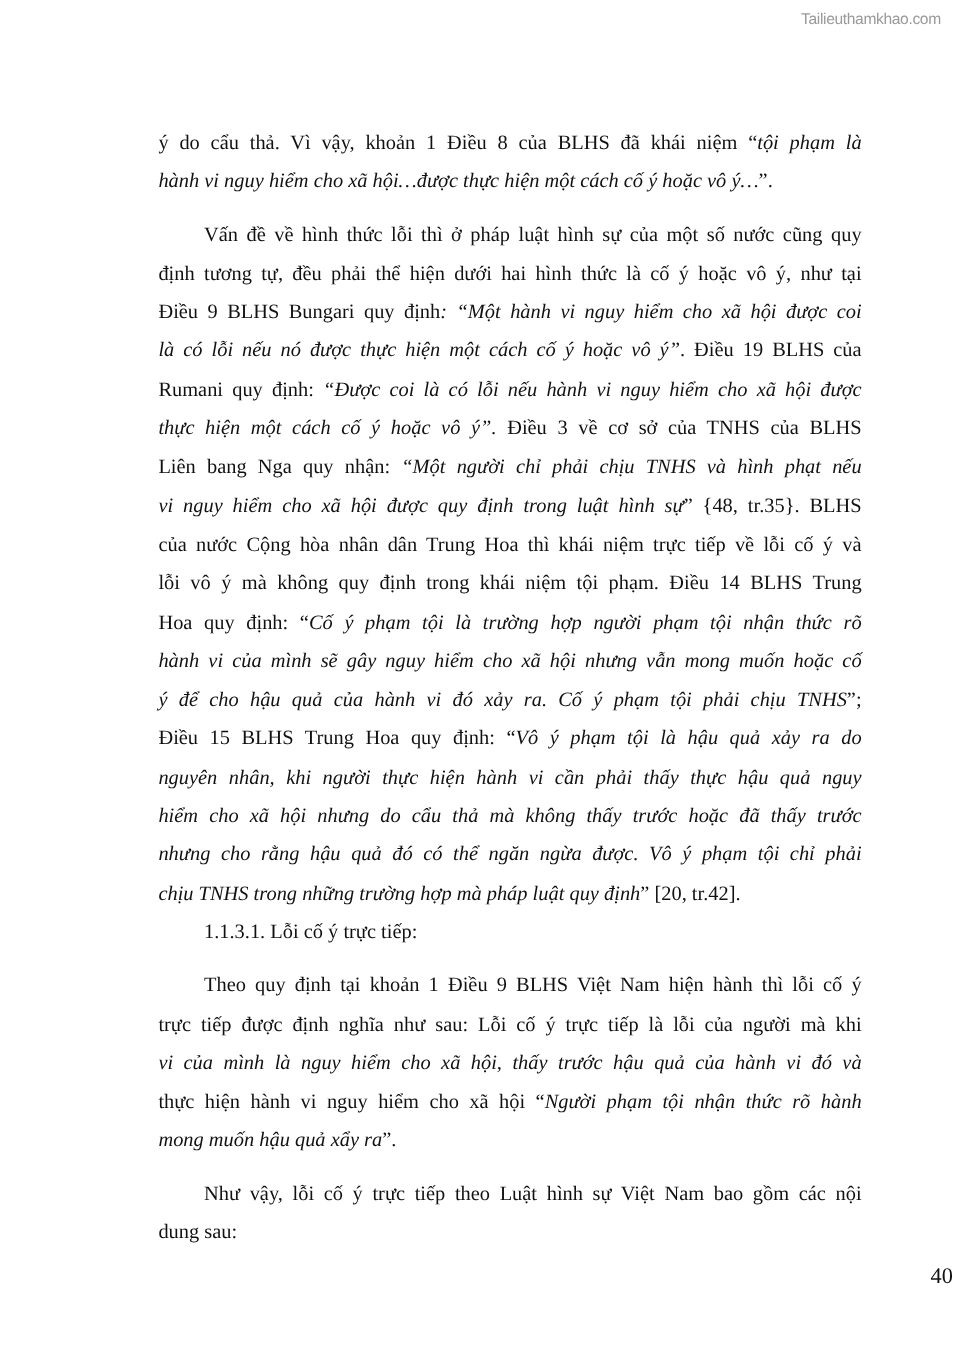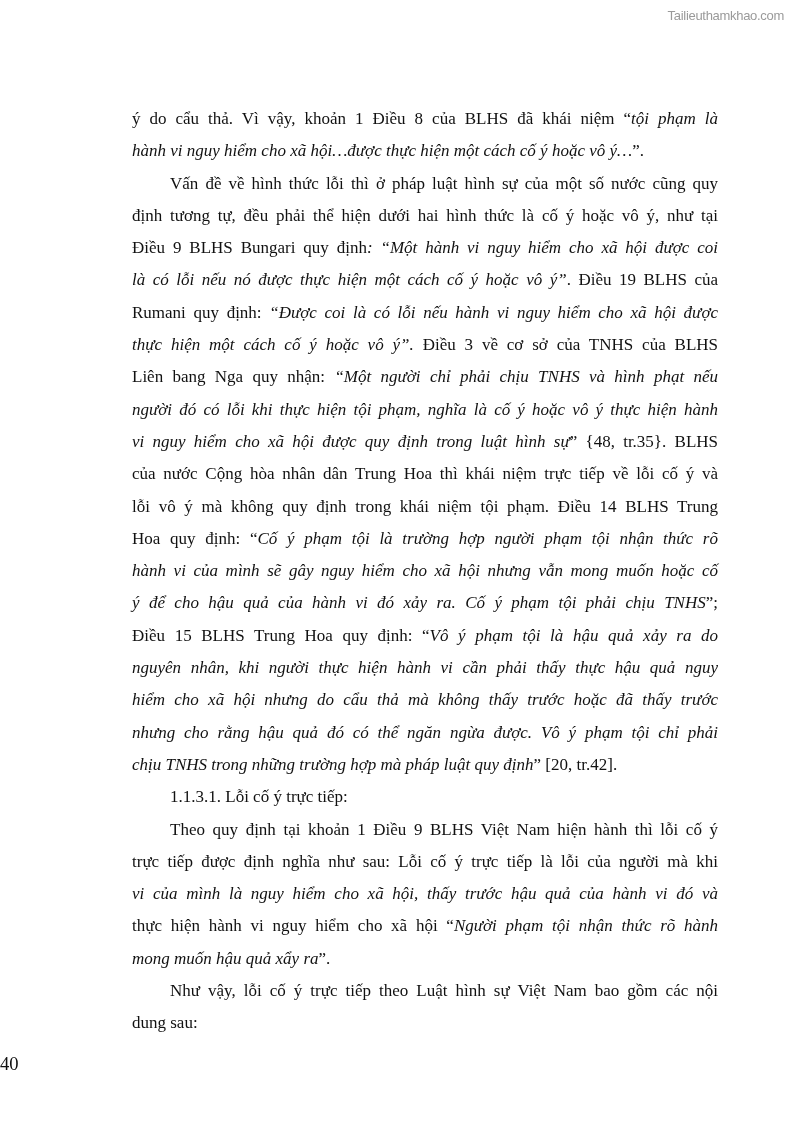--- a/index.html
+++ b/index.html
@@ -11,45 +11,44 @@
   }
   .page {
     position: absolute; left: 132px; top: 103px; width: 586px;
     font-family: "Liberation Serif", serif; font-size: 17px; color: #111;
   }
   .line {
     height: 32.3px; line-height: 32.3px; white-space: nowrap;
     text-align: justify; text-align-last: justify;
   }
   .line.last { text-align-last: left; }
-  .line.indent { padding-left: 38px; }
+  .line.indent { padding-left: 38px; margin-top: 12px; }
   .line.heading { padding-left: 38px; text-align-last: left; }
   .line.heading b { font-weight: normal; }
   i { font-style: italic; }
   .page-number {
-    position: absolute; left: 0; width: 794px; top: 1053px; text-align: left;
+    position: absolute; left: 0; width: 794px; top: 1053px; text-align: right;
     font-family: "Liberation Serif", serif; font-size: 18.6px; color: #111;
   }
 </style>
 </head>
 <body>
 
 <div class="watermark">Tailieuthamkhao.com</div>
 
 <div class="page" id="page">
     <div class="line "><span>ý do cẩu thả. Vì vậy, khoản 1 Điều 8 của BLHS đã khái niệm “</span><i>tội phạm là</i></div>
     <div class="line last"><i>hành vi nguy hiểm cho xã hội…được thực hiện một cách cố ý hoặc vô ý…</i><span>”.</span></div>
     <div class="line indent"><span>Vấn đề về hình thức lỗi thì ở pháp luật hình sự của một số nước cũng quy</span></div>
     <div class="line "><span>định tương tự, đều phải thể hiện dưới hai hình thức là cố ý hoặc vô ý, như tại</span></div>
     <div class="line "><span>Điều 9 BLHS Bungari quy định</span><i>: “Một hành vi nguy hiểm cho xã hội được coi</i></div>
     <div class="line "><i>là có lỗi nếu nó được thực hiện một cách cố ý hoặc vô ý”</i><span>. Điều 19 BLHS của</span></div>
     <div class="line "><span>Rumani quy định: </span><i>“Được coi là có lỗi nếu hành vi nguy hiểm cho xã hội được</i></div>
     <div class="line "><i>thực hiện một cách cố ý hoặc vô ý”.</i><span> Điều 3 về cơ sở của TNHS của BLHS</span></div>
     <div class="line "><span>Liên bang Nga quy nhận: </span><i>“Một người chỉ phải chịu TNHS và hình phạt nếu</i></div>
-    <div class="line "><i>người đó có lỗi khi thực hiện tội phạm, nghĩa là cố ý hoặc vô ý thực hiện hành</i></div>
     <div class="line "><i>vi nguy hiểm cho xã hội được quy định trong luật hình sự</i><span>” {48, tr.35}. BLHS</span></div>
     <div class="line "><span>của nước Cộng hòa nhân dân Trung Hoa thì khái niệm trực tiếp về lỗi cố ý và</span></div>
     <div class="line "><span>lỗi vô ý mà không quy định trong khái niệm tội phạm. Điều 14 BLHS Trung</span></div>
     <div class="line "><span>Hoa quy định: “</span><i>Cố ý phạm tội là trường hợp người phạm tội nhận thức rõ</i></div>
     <div class="line "><i>hành vi của mình sẽ gây nguy hiểm cho xã hội nhưng vẫn mong muốn hoặc cố</i></div>
     <div class="line "><i>ý để cho hậu quả của hành vi đó xảy ra. Cố ý phạm tội phải chịu TNHS</i><span>”;</span></div>
     <div class="line "><span>Điều 15 BLHS Trung Hoa quy định: “</span><i>Vô ý phạm tội là hậu quả xảy ra do</i></div>
     <div class="line "><i>nguyên nhân, khi người thực hiện hành vi cần phải thấy thực hậu quả nguy</i></div>
     <div class="line "><i>hiểm cho xã hội nhưng do cẩu thả mà không thấy trước hoặc đã thấy trước</i></div>
     <div class="line "><i>nhưng cho rằng hậu quả đó có thể ngăn ngừa được. Vô ý phạm tội chỉ phải</i></div>

